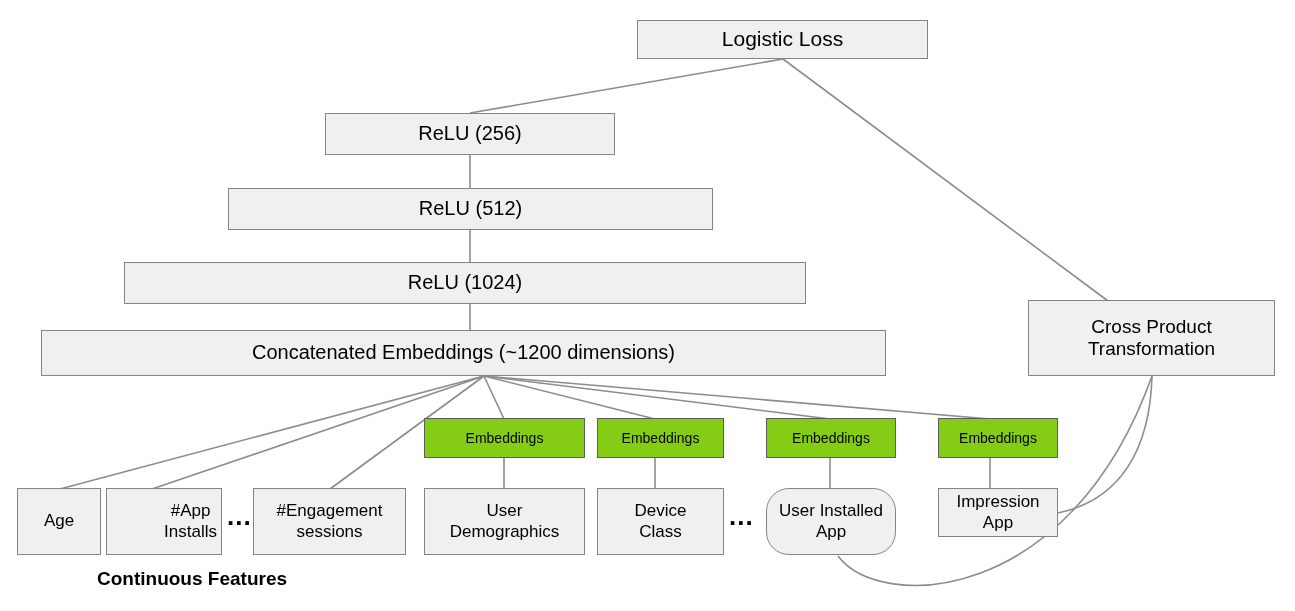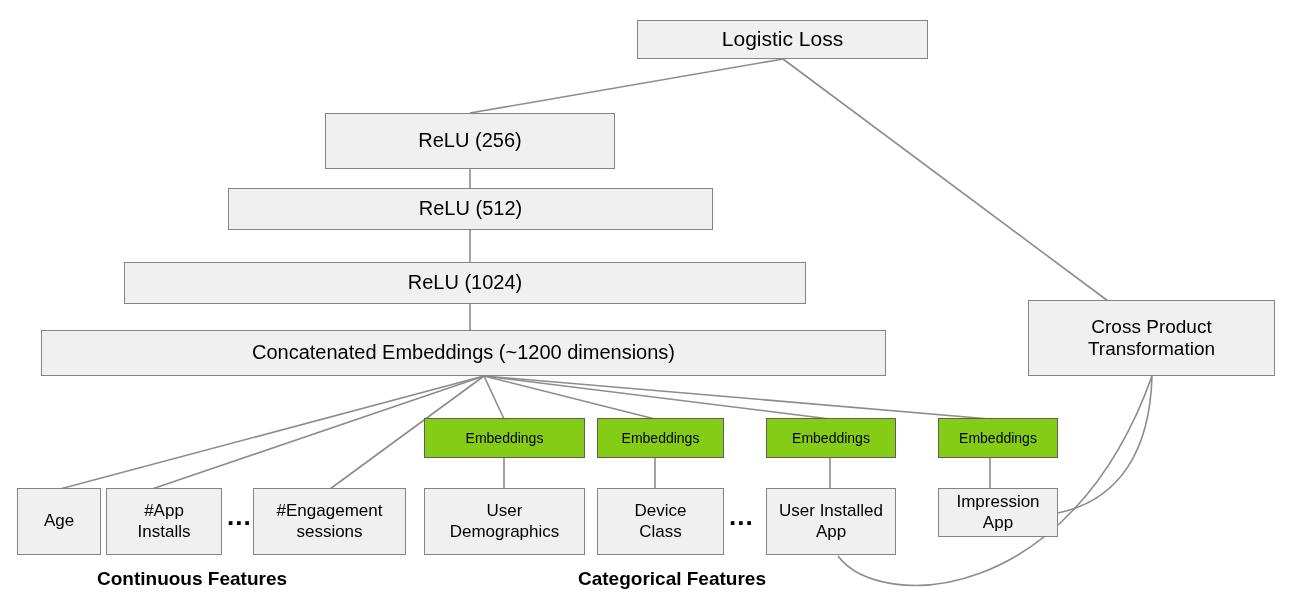--- a/index.html
+++ b/index.html
@@ -110,21 +110,21 @@
 
       <path d="M 838 556 C 880 612, 1070 606, 1152 376"></path>
       <path d="M 1058 513 C 1120 500, 1150 450, 1152 376"></path>
     </g>
   </svg>
 
   <div class="node light t-top" style="left:637px; top:20px; width:291px; height:39px;">
     <span class="label">Logistic Loss</span>
   </div>
 
-  <div class="node light t-relu" style="left:325px; top:113px; width:290px; height:56px;">
+  <div class="node light t-relu" style="left:325px; top:113px; width:290px; height:42px;">
     <span class="label">ReLU (256)</span>
   </div>
 
   <div class="node light t-relu" style="left:228px; top:188px; width:485px; height:42px;">
     <span class="label">ReLU (512)</span>
   </div>
 
   <div class="node light t-relu" style="left:124px; top:262px; width:682px; height:42px;">
     <span class="label">ReLU (1024)</span>
   </div>
@@ -151,21 +151,21 @@
   </div>
 
   <div class="node dark t-embed" style="left:938px; top:418px; width:120px; height:40px;">
     <span class="label">Embeddings</span>
   </div>
 
   <div class="node light t-feature" style="left:17px; top:488px; width:84px; height:67px;">
     <span class="label">Age</span>
   </div>
 
-  <div class="node light t-feature" style="left:106px; top:488px; width:116px; height:67px;">
+  <div class="node light t-feature" style="left:106px; top:488px; width:116px; height:67px;justify-content:flex-end;">
     <span class="label">#App
 Installs</span>
   </div>
 
   <div class="ellipsis" style="left:227px; top:503px;">...</div>
 
   <div class="node light t-feature" style="left:253px; top:488px; width:153px; height:67px;">
     <span class="label">#Engagement
 sessions</span>
   </div>
@@ -175,27 +175,26 @@
 Demographics</span>
   </div>
 
   <div class="node light t-feature" style="left:597px; top:488px; width:127px; height:67px;align-items:center;">
     <span class="label">Device
 Class</span>
   </div>
 
   <div class="ellipsis" style="left:729px; top:503px;">...</div>
 
-  <div class="node light t-feature" style="left:766px; top:488px; width:130px; height:67px;">
+  <div class="node light t-feature" style="left:766px; top:488px; width:130px; height:67px;border-radius:23px;">
     <span class="label">User Installed
 App</span>
   </div>
 
   <div class="node light t-feature" style="left:938px; top:488px; width:120px; height:49px;">
     <span class="label">Impression
 App</span>
   </div>
 
   <div class="group-label" style="left:97px; top:568px;">Continuous Features</div>
 
-  <div class="group-label" style="left:578px; top:568px;">Categorical Features</div>
 
 </div>
 
 </body></html>

